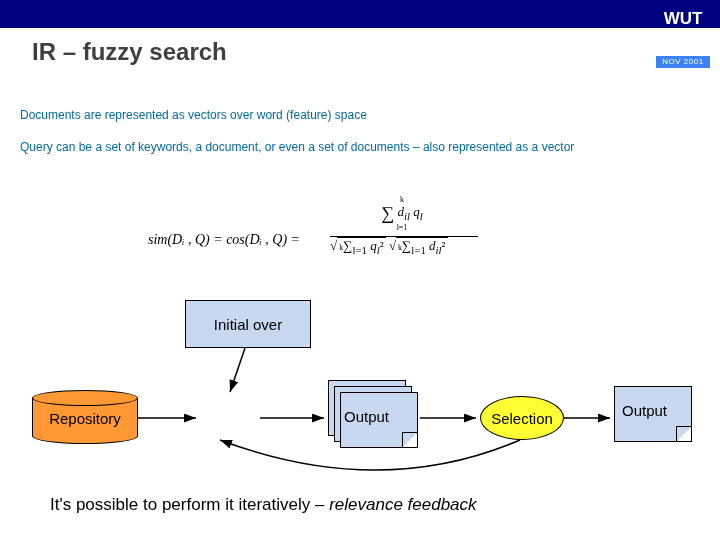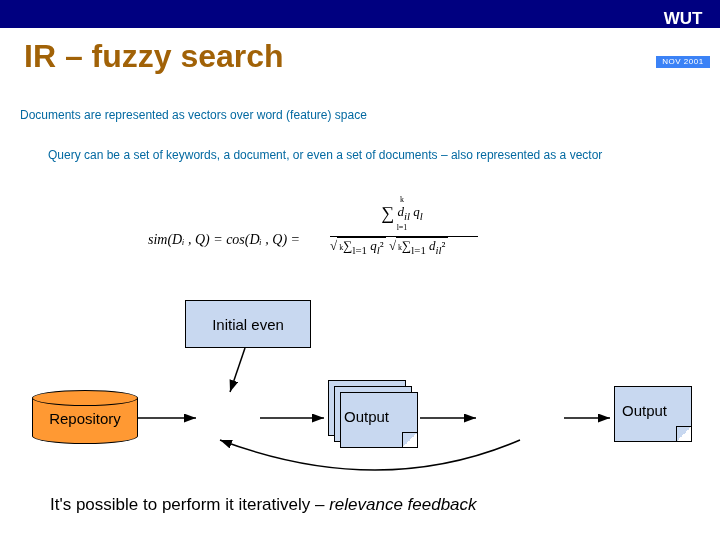--- a/index.html
+++ b/index.html
@@ -34,35 +34,35 @@
   .badge-sub {
     color: #fff;
     font-size: 8px;
     letter-spacing: 0.5px;
     background: #3b82f6;
     padding: 1px 0 2px 0;
   }
   .title {
     position: absolute;
     top: 38px;
-    left: 24px;
-    font-size: 32px;
+    left: 32px;
+    font-size: 24px;
     font-weight: bold;
-    color: #a16207;
+    color: #404040;
   }
   .body-text {
     position: absolute;
     left: 20px;
     font-size: 12px;
     color: #0369a1;
     line-height: 1.25;
     width: 640px;
   }
   .p1 { top: 108px; }
-  .p2 { top: 148px; margin-left: 28px; }
+  .p2 { top: 140px; }
   .formula {
     position: absolute;
     top: 196px;
     left: 140px;
     width: 340px;
     height: 88px;
     background: #fff;
   }
   .formula-lhs {
     position: absolute;
@@ -249,37 +249,40 @@
     <div class="bar"></div>
     <div class="den">
       <span class="sqrtbox">√<span style="border-top:1px solid #000;padding:0 2px"><span class="lim" style="display:inline">k</span>∑<sub>l=1</sub> <i>q<sub>l</sub></i>²</span></span>
       <span class="sqrtbox">√<span style="border-top:1px solid #000;padding:0 2px"><span class="lim" style="display:inline">k</span>∑<sub>l=1</sub> <i>d<sub>il</sub></i>²</span></span>
     </div>
   </div>
 </div>
 
 <div class="diagram">
   <div class="box initial-query">
-    <span>Initial even</span>
+    <span>Initial over</span>
   </div>
 
   <div class="repo">
     <div class="cyl-top"></div>
     <div class="cyl-body"></div>
     <div class="label">Repository</div>
   </div>
 
 
   <div class="stack stack1">
     <div class="sheet s1"></div>
     <div class="sheet s2"></div>
     <div class="sheet s3"></div>
     <div class="lbl">Output</div>
   </div>
 
+  <div class="selection">
+    <span>Selection</span>
+  </div>
 
   <div class="stack stack3">
     <div class="sheet s3" style="top:0;left:0"></div>
     <div class="lbl" style="top:16px;left:8px">Output</div>
   </div>
 </div>
 
 <svg class="arrows">
   <defs>
     <marker id="ah" markerWidth="10" markerHeight="10" refX="8" refY="3" orient="auto">

